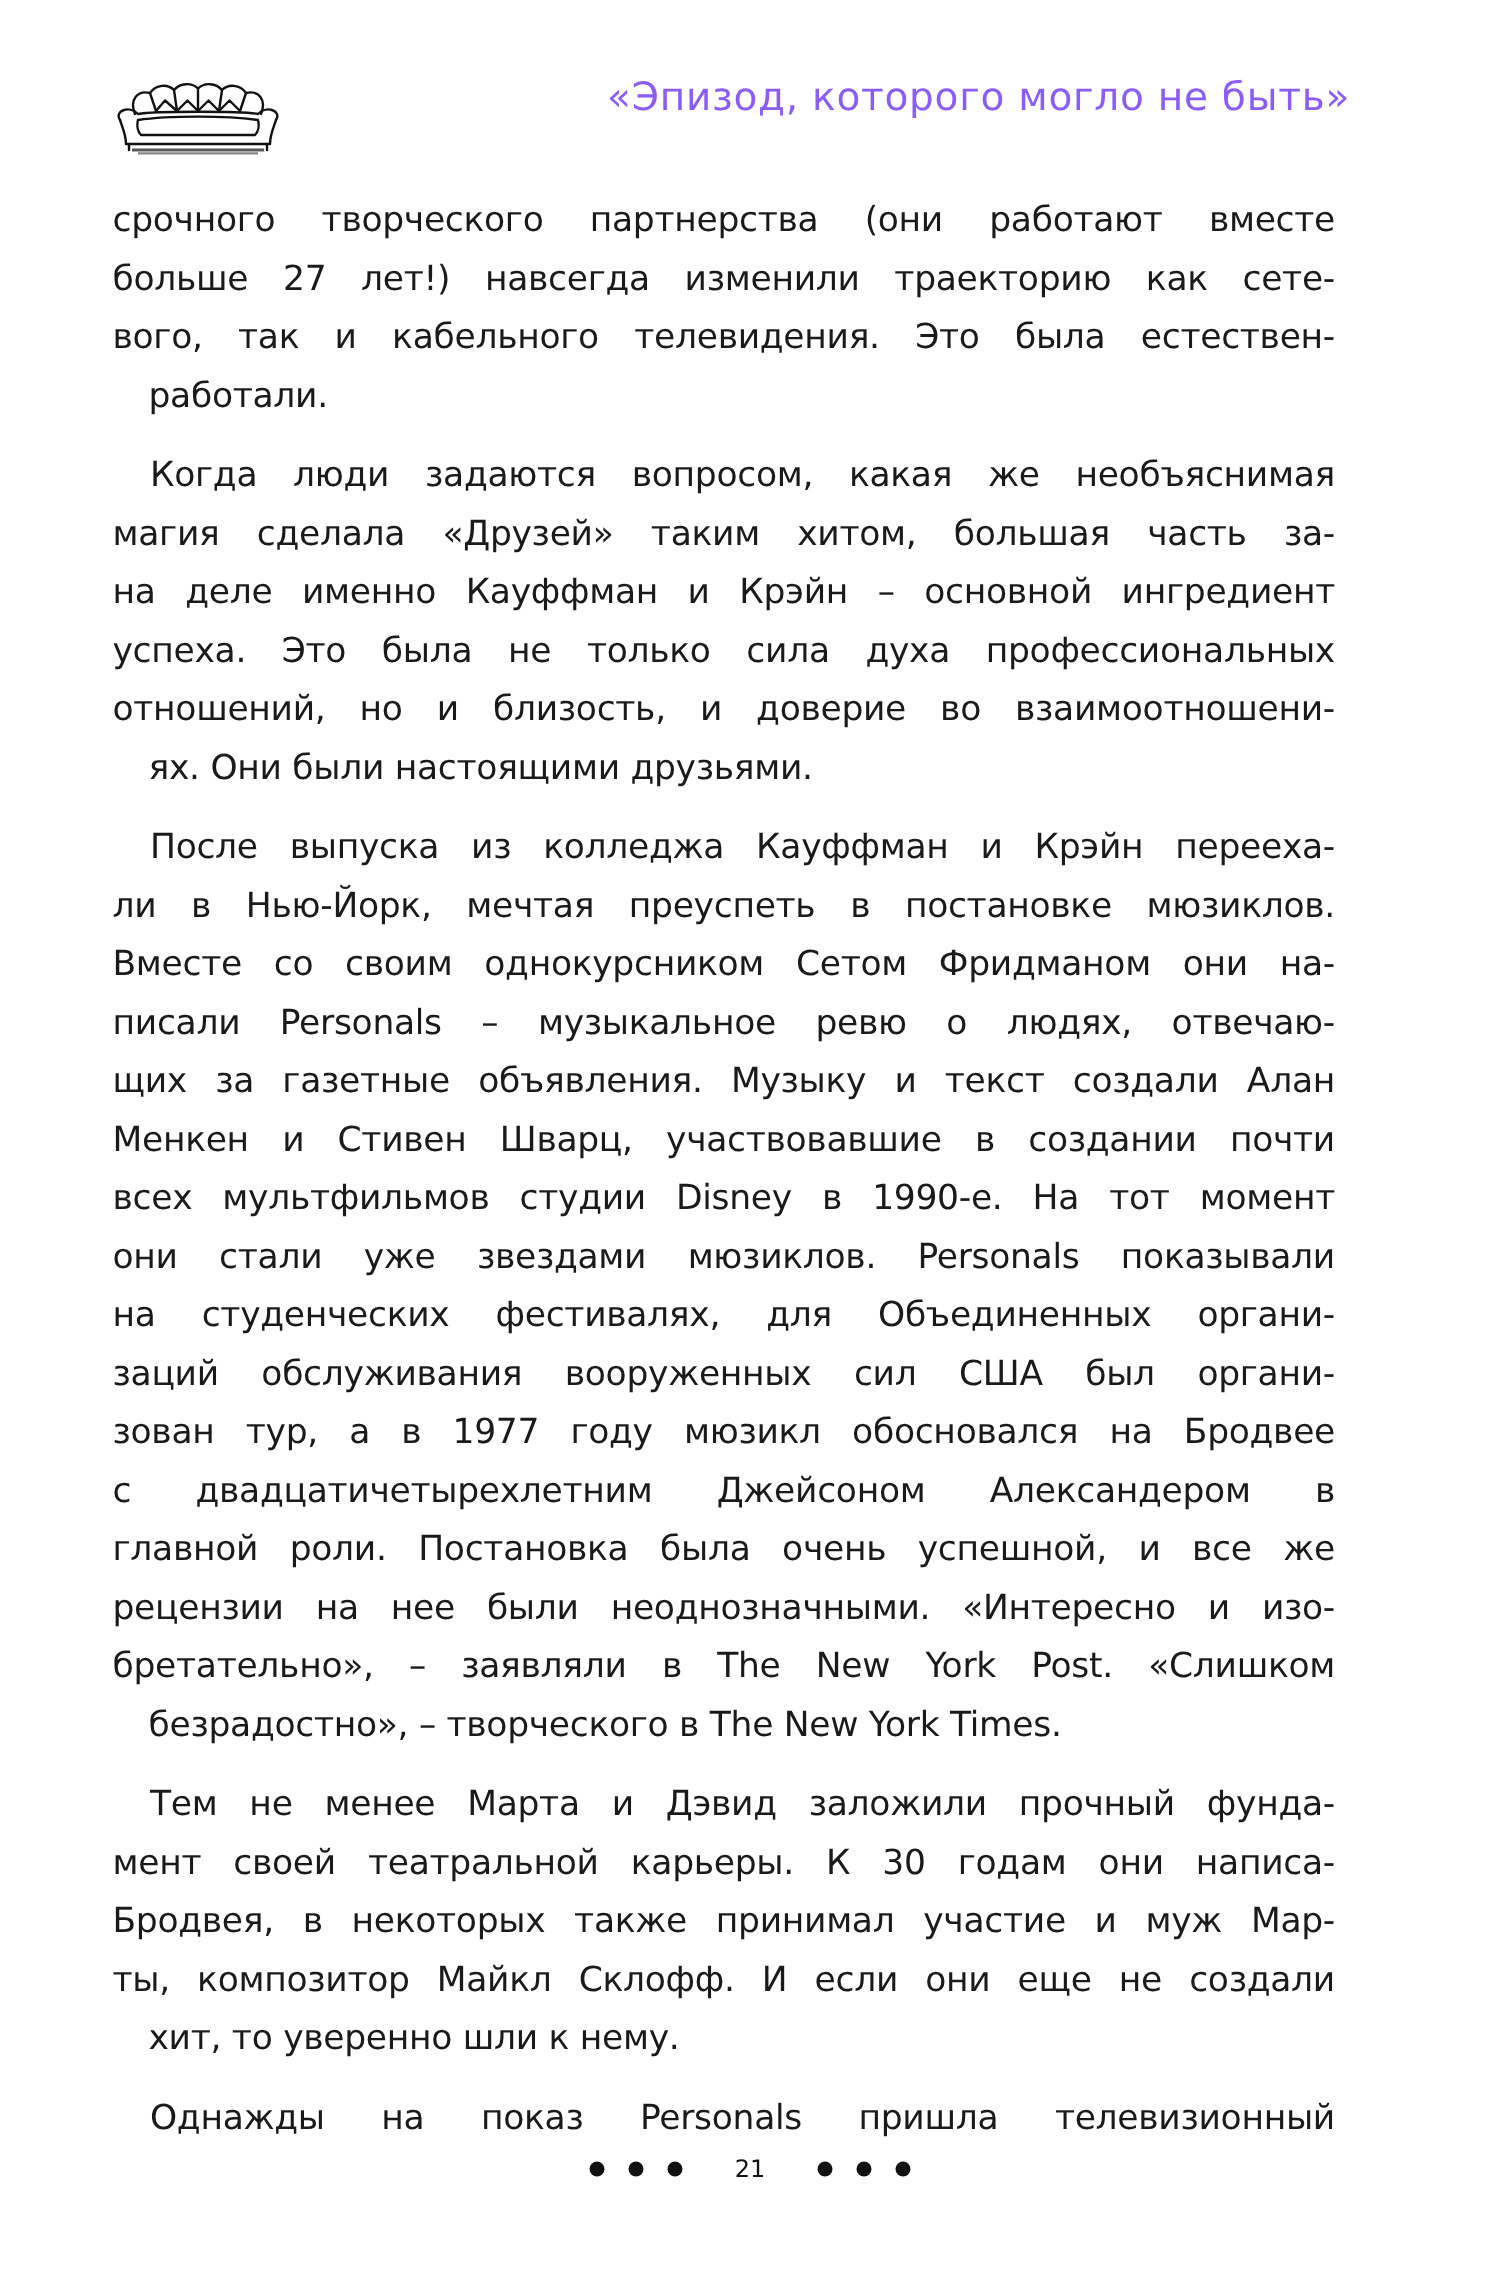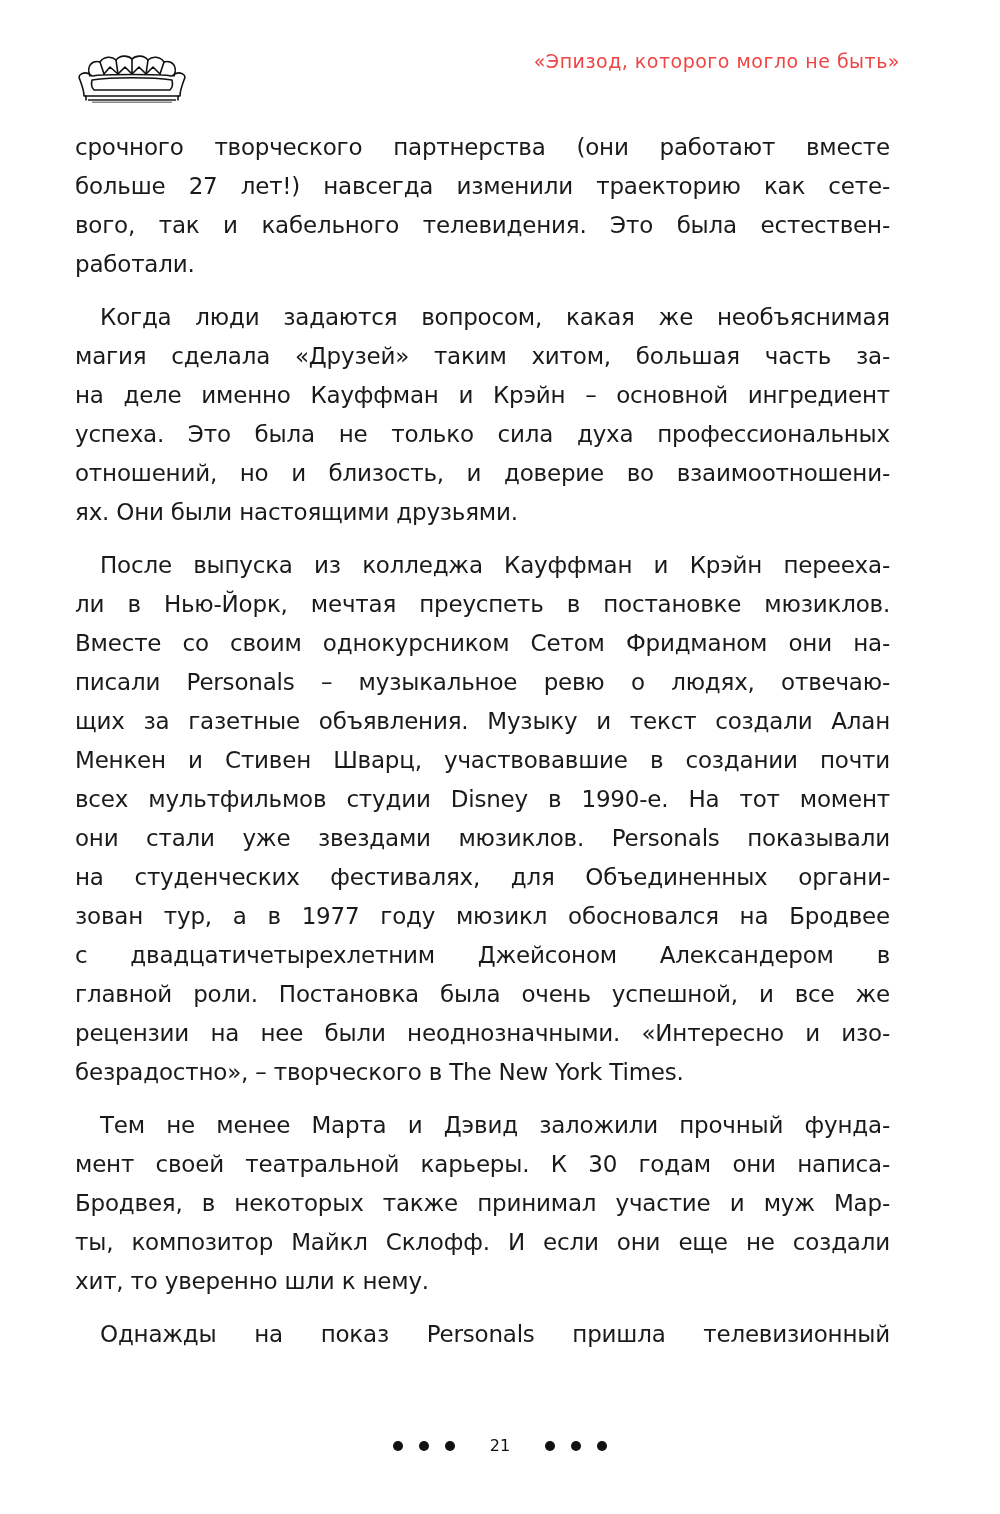--- a/index.html
+++ b/index.html
@@ -3,31 +3,31 @@
 <meta charset="utf-8">
 <style>
   html, body { margin: 0; padding: 0; background: #ffffff; }
   body {
     width: 1000px; height: 1514px; position: relative; overflow: hidden;
     font-family: "DejaVu Sans", sans-serif; color: #1a1a1a;
   }
   .sofa { position: absolute; left: 72px; top: 50px; width: 120px; height: 58px; }
   .running-head {
     position: absolute; right: 100px; top: 50px;
-    font-family: "DejaVu Sans", sans-serif; font-size: 19px; letter-spacing: 0.5px;
-    color: #ef4444; white-space: nowrap;
+    font-family: "DejaVu Sans", sans-serif; font-size: 26px; letter-spacing: 0.5px;
+    color: #8b5cf6; white-space: nowrap;
   }
   .body-text { position: absolute; left: 75px; top: 128px; width: 815px; }
   .para { margin: 0 0 14px 0; }
   .line {
     display: block; height: 39px; line-height: 39px; font-size: 23px;
     text-align: justify; text-align-last: justify; white-space: nowrap;
     letter-spacing: -0.2px;
   }
-  .line.last { text-align-last: left; }
+  .line.last { text-align-last: left; margin-left: 24px; }
   .line.indent { padding-left: 25px; }
   .folio {
     position: absolute; top: 1435px; left: 0; width: 1000px; text-align: center;
     font-size: 16px; color: #111;
   }
   .dots { display: inline-block; vertical-align: middle; }
   .dot { display: inline-block; width: 10px; height: 10px; border-radius: 50%; background: #111; margin: 0 8px; }
   .page-num { display: inline-block; margin: 0 22px; vertical-align: middle; }
 </style>
 </head>
@@ -68,24 +68,26 @@
   <div class="para">
     <span class="line indent">После выпуска из колледжа Кауффман и Крэйн перееха-</span>
     <span class="line">ли в Нью-Йорк, мечтая преуспеть в постановке мюзиклов.</span>
     <span class="line">Вместе со своим однокурсником Сетом Фридманом они на-</span>
     <span class="line">писали Personals – музыкальное ревю о людях, отвечаю-</span>
     <span class="line">щих за газетные объявления. Музыку и текст создали Алан</span>
     <span class="line">Менкен и Стивен Шварц, участвовавшие в создании почти</span>
     <span class="line">всех мультфильмов студии Disney в 1990-е. На тот момент</span>
     <span class="line">они стали уже звездами мюзиклов. Personals показывали</span>
     <span class="line">на студенческих фестивалях, для Объединенных органи-</span>
+    <span class="line">заций обслуживания вооруженных сил США был органи-</span>
     <span class="line">зован тур, а в 1977 году мюзикл обосновался на Бродвее</span>
     <span class="line">с двадцатичетырехлетним Джейсоном Александером в</span>
     <span class="line">главной роли. Постановка была очень успешной, и все же</span>
     <span class="line">рецензии на нее были неоднозначными. «Интересно и изо-</span>
+    <span class="line">бретательно», – заявляли в The New York Post. «Слишком</span>
     <span class="line last">безрадостно», – творческого в The New York Times.</span>
   </div>
   <div class="para">
     <span class="line indent">Тем не менее Марта и Дэвид заложили прочный фунда-</span>
     <span class="line">мент своей театральной карьеры. К 30 годам они написа-</span>
     <span class="line">Бродвея, в некоторых также принимал участие и муж Мар-</span>
     <span class="line">ты, композитор Майкл Склофф. И если они еще не создали</span>
     <span class="line last">хит, то уверенно шли к нему.</span>
   </div>
   <div class="para">

